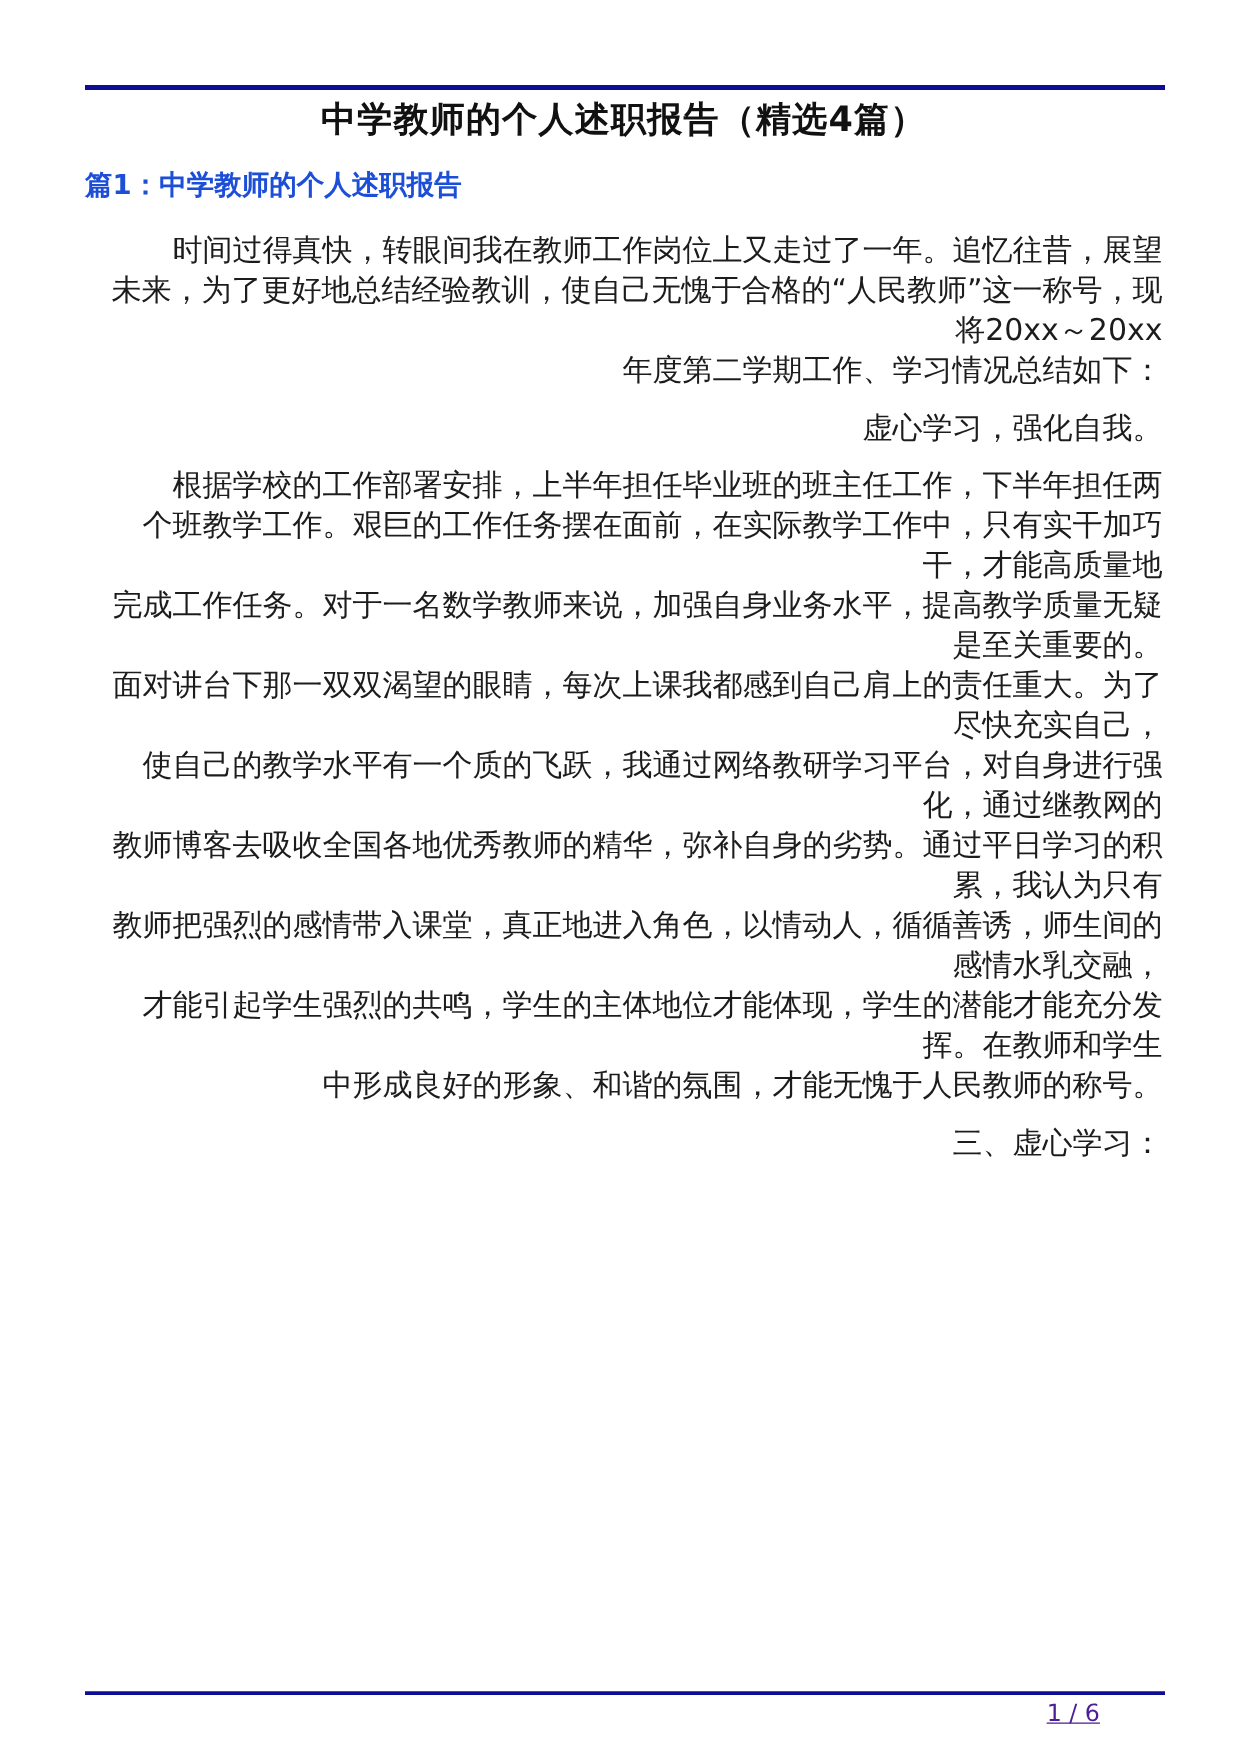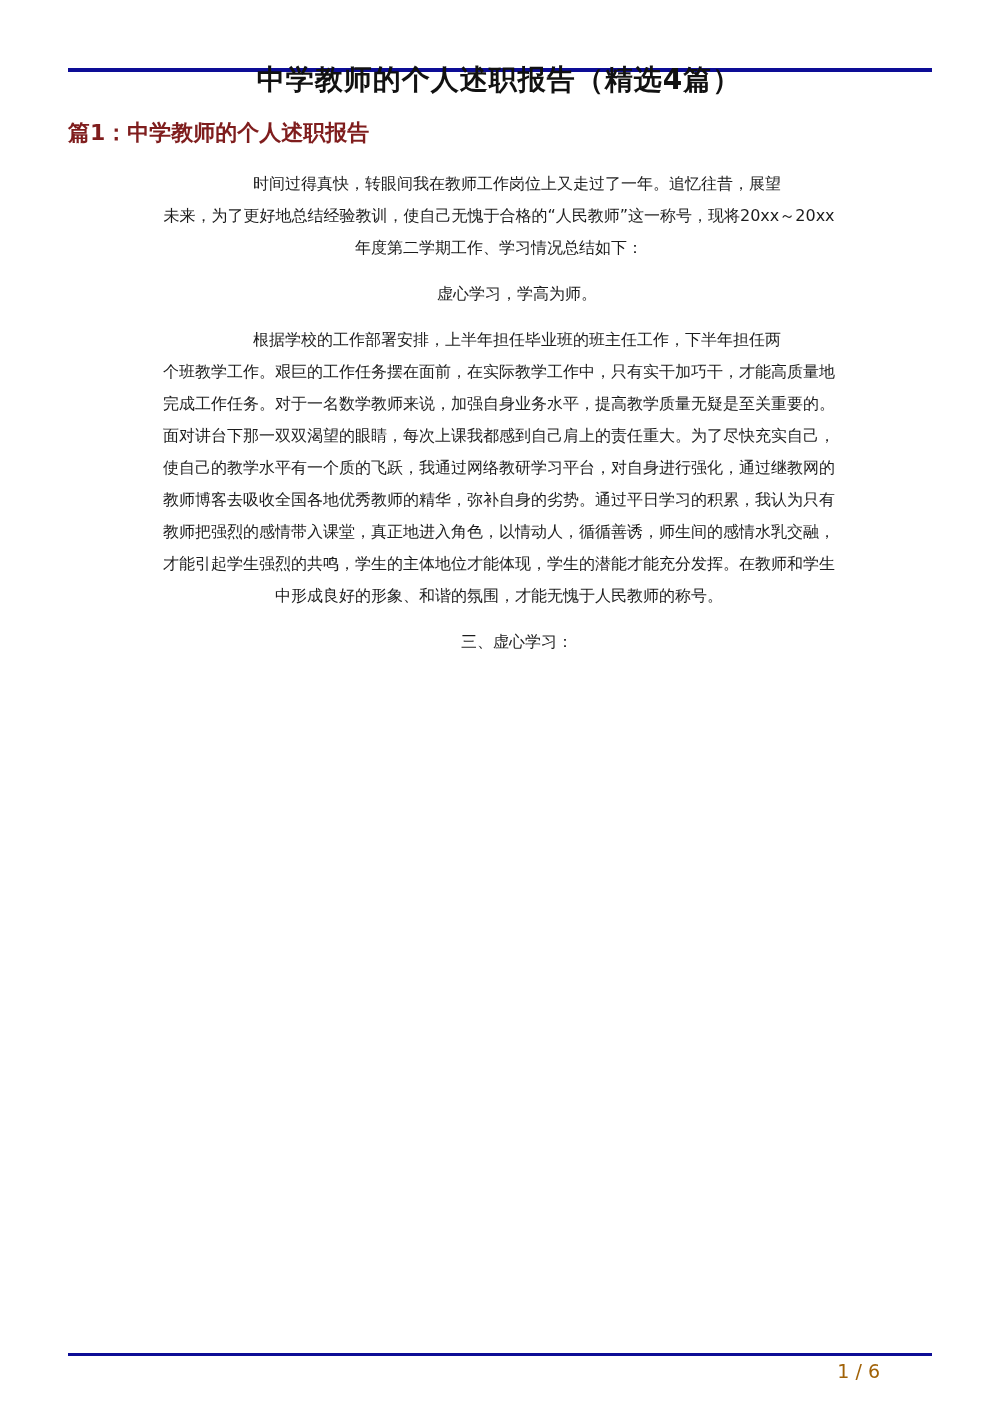--- a/index.html
+++ b/index.html
@@ -32,55 +32,56 @@
   }
   .bottom-rule {
     top: 1353px;
     height: 3px;
   }
   .content {
     position: absolute;
     top: 0;
     left: 68px;
     right: 62px;
-    padding-top: 60px;
+    padding-top: 76px;
   }
   .doc-title {
     margin: 0 0 18px 0;
     font-size: 28px;
     font-weight: bold;
     line-height: 40px;
     text-align: center;
     color: #111111;
     letter-spacing: 1px;
   }
   .section-heading {
     margin: 0 0 20px 0;
     font-size: 22px;
     font-weight: bold;
     line-height: 30px;
     text-align: left;
-    color: #7f1d1d;
+    color: #1d4ed8;
   }
   .para {
     margin: 0 0 14px 0;
-    font-size: 16px;
+    font-size: 24px;
     line-height: 32px;
     color: #1c1c1c;
     white-space: pre-line;
     text-indent: 36px;
-    text-align: center;
+    text-align: right;
   }
   .page-number {
     position: absolute;
     top: 1359px;
     right: 112px;
     font-size: 19px;
     line-height: 24px;
-    color: #a16207;
+    color: #4c1d95;
+    text-decoration: underline;
   }
 </style>
 </head>
 <body>
 
 <div class="page">
 
   <div class="rule top-rule"></div>
 
   <div class="content">
@@ -89,21 +90,21 @@
     <h2 class="section-heading">篇1：中学教师的个人述职报告</h2>
 
     <p class="para">时间过得真快，转眼间我在教师工作岗位上又走过了一年。追忆往昔，展望
 未来，为了更好地总结经验教训，使自己无愧于合格的“人民教师”这一称号，现将20xx～20xx
 年度第二学期工作、学习情况总结如下：</p>
 
 
 
 
 
-    <p class="para">虚心学习，学高为师。</p>
+    <p class="para">虚心学习，强化自我。</p>
 
     <p class="para">根据学校的工作部署安排，上半年担任毕业班的班主任工作，下半年担任两
 个班教学工作。艰巨的工作任务摆在面前，在实际教学工作中，只有实干加巧干，才能高质量地
 完成工作任务。对于一名数学教师来说，加强自身业务水平，提高教学质量无疑是至关重要的。
 面对讲台下那一双双渴望的眼睛，每次上课我都感到自己肩上的责任重大。为了尽快充实自己，
 使自己的教学水平有一个质的飞跃，我通过网络教研学习平台，对自身进行强化，通过继教网的
 教师博客去吸收全国各地优秀教师的精华，弥补自身的劣势。通过平日学习的积累，我认为只有
 教师把强烈的感情带入课堂，真正地进入角色，以情动人，循循善诱，师生间的感情水乳交融，
 才能引起学生强烈的共鸣，学生的主体地位才能体现，学生的潜能才能充分发挥。在教师和学生
 中形成良好的形象、和谐的氛围，才能无愧于人民教师的称号。</p>

